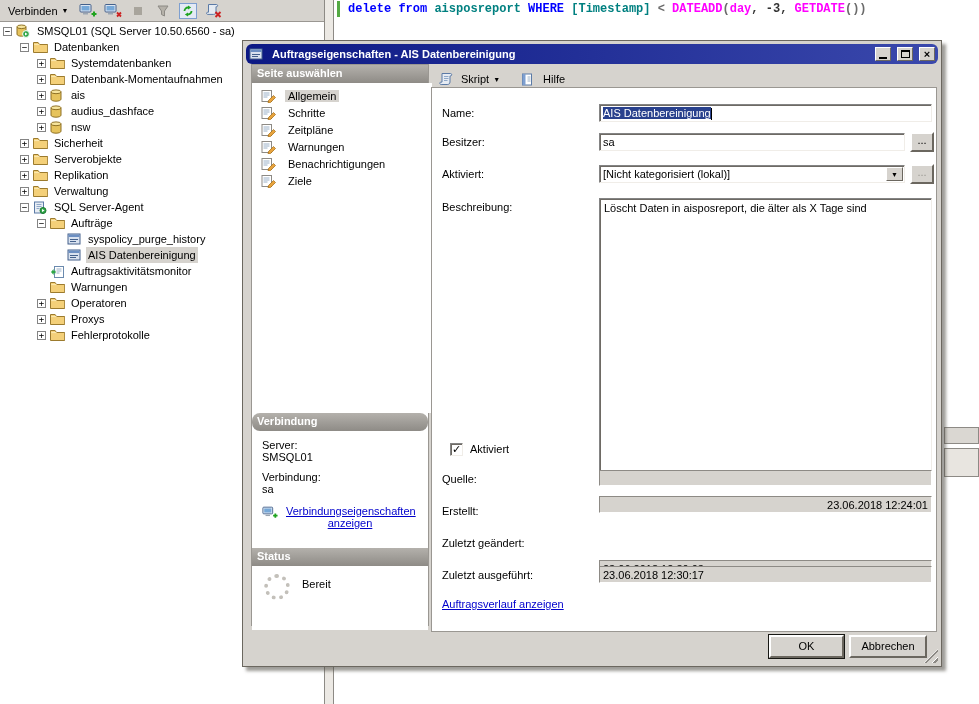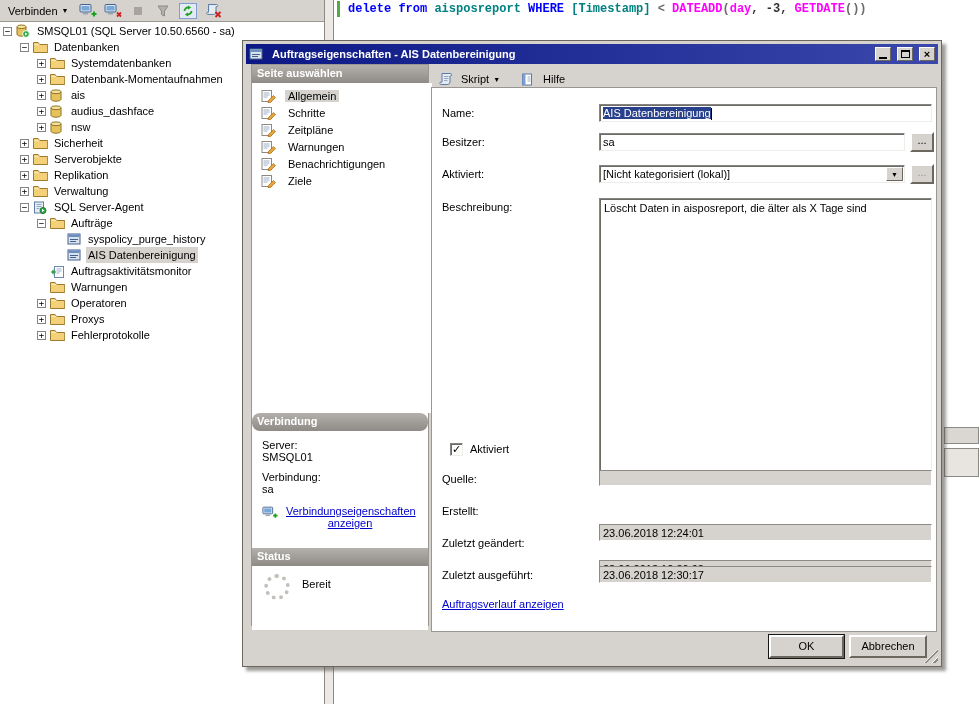--- a/index.html
+++ b/index.html
@@ -35,21 +35,21 @@
 
   .frag { background:#dad7d2; border:1px solid #8d8a85; }
   #frag1 { left:944px; top:427px; width:35px; height:17px; }
   #frag2 { left:944px; top:448px; width:35px; height:29px; background:#e8e5e0; }
 
   
   #dialog { left:242px; top:40px; width:700px; height:627px; background:#d6d3ce;
     border:1px solid #6b675f; box-shadow:4px 4px 3px rgba(80,76,70,.55); z-index:10; }
   #dlg-titlebar { left:3px; top:3px; width:692px; height:20px;
     background:linear-gradient(90deg,#0c1884,#3a48ac); color:#fff; font-weight:bold;
-    display:flex; align-items:center; padding:0 3px; gap:4px; }
+    display:flex; align-items:center; padding:0 3px; gap:4px;border-radius:6px; }
   #dlg-title { flex:1; white-space:nowrap; overflow:hidden; }
   .winbtn { width:16px; height:14px; background:#d6d3ce; border:1px solid;
     border-color:#fff #6b675f #6b675f #fff; display:inline-flex; align-items:center;
     justify-content:center; margin-left:2px; color:#000; font-size:10px; line-height:10px; }
   .glyph-min { width:8px; height:2px; background:#000; margin-top:7px; }
   .glyph-max { width:9px; height:8px; border:1px solid #000; border-top:2px solid #000; }
   .glyph-close { font-weight:bold; font-size:11px; }
 
   #dlg-toolbar { left:192px; top:27px; height:22px; display:flex; align-items:center; gap:14px; }
   .flatbtn { display:flex; align-items:center; gap:4px; padding:1px 3px; }
@@ -526,21 +526,21 @@
     <div class="flabel" style="top:113px;">Beschreibung:</div>
     <div id="desc-area">Löscht Daten in aisposreport, die älter als X Tage sind</div>
 
     <div id="chk">✓</div>
     <div class="flabel" style="left:38px;top:355px;">Aktiviert</div>
 
     <div class="flabel" style="top:385px;">Quelle:</div>
     <div class="field disabled" style="top:382px;height:16px;"></div>
 
     <div class="flabel" style="top:417px;">Erstellt:</div>
-    <div class="field disabled" style="top:436px;height:17px;">23.06.2018 12:24:01</div>
+    <div class="field disabled" style="top:408px;height:17px;text-align:right;">23.06.2018 12:24:01</div>
 
     <div class="flabel" style="top:449px;">Zuletzt geändert:</div>
     <div class="field disabled" style="top:472px;height:17px;">23.06.2018 12:30:03</div>
 
     <div class="flabel" style="top:481px;">Zuletzt ausgeführt:</div>
     <div class="field disabled" style="top:478px;height:17px;">23.06.2018 12:30:17</div>
 
     <a class="lnk" href="#" id="history-link">Auftragsverlauf anzeigen</a>
   </div>
 

